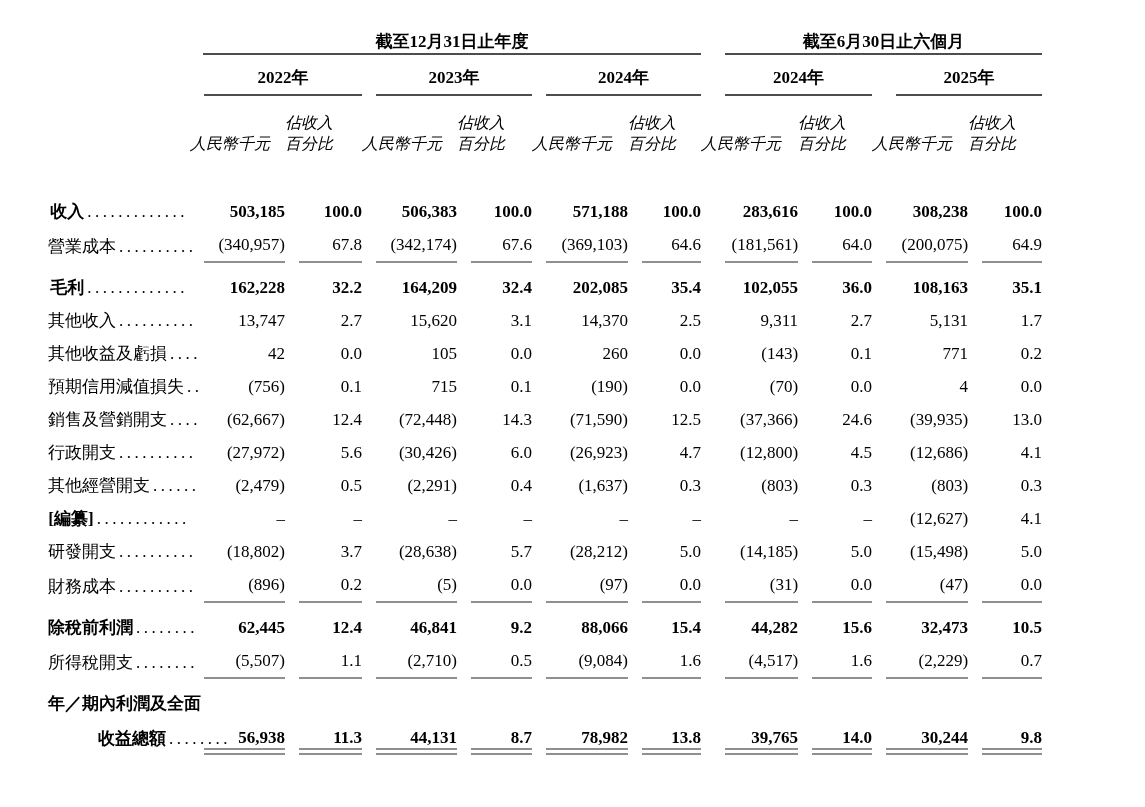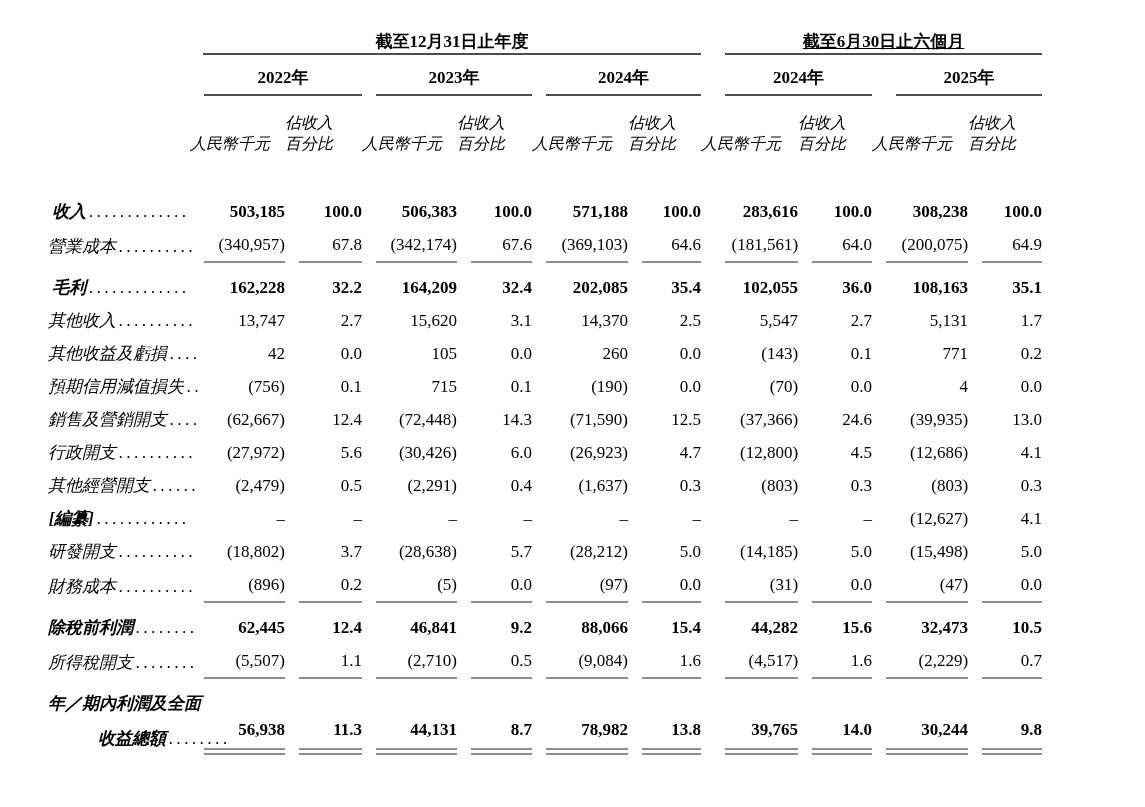--- a/index.html
+++ b/index.html
@@ -12,44 +12,44 @@
   .page { padding:30px 0 0 30px; }
   table { border-collapse:collapse; table-layout:fixed; width:1012px; }
   th,td { padding:0; font-weight:normal; vertical-align:bottom; }
 
   
   .sec {
     font-weight:bold; font-size:17px; text-align:center;
     border-bottom:2px solid var(--header-rule,#4d4d4d);
   }
   .m-annual { margin-left:13px; }
-  .m-interim { margin-left:24px;text-decoration:underline; }
+  .m-interim { margin-left:24px; }
   .yr {
     font-weight:bold; font-size:17px; text-align:center;
     padding:11px 0 5px; border-bottom:2px solid var(--header-rule,#4d4d4d);
     margin-left:14px;
   }
   .m-y4,.m-y5 { margin-left:24px; }
   .subhead {
     font-style:italic; font-size:16px; text-align:left;
     padding:16px 0 4px; line-height:21px;
   }
   .note { font-style:italic; font-size:16px; text-align:center; padding:4px 0 10px; margin-left:24px; }
 
   
   tbody { font-size:17px; }
   .cell { line-height:20px; padding:7px 0 6px; text-align:right; margin-left:14px; }
-  .lbl { text-align:right; margin-left:0; padding-left:18px; white-space:nowrap;font-style:italic; }
+  .lbl { text-align:center; margin-left:0; padding-left:18px; white-space:nowrap; }
   .two-line .lbl:first-child { padding-bottom:0; }
   .lbl + .lbl { padding-top:4px; padding-left:68px; }
   .dots { letter-spacing:3.5px; padding-left:3px; font-weight:normal; }
   .sec-gap { margin-left:24px; }
 
   tr.rule td .num { border-bottom:2px solid var(--rule,#8f8f8f); }
-  tr.double-rule td .num { border-bottom:7px double var(--rule,#8f8f8f); padding-bottom:8px; }
+  tr.double-rule td .num { border-bottom:7px double var(--rule,#8f8f8f); padding-bottom:0; }
   tr.pre-gap .cell { padding-top:15px; }
   tr.first-gap .cell { padding-top:44px; }
   tr.bold .cell { font-weight:bold; }
   tr.bold-label .lbl { font-weight:bold; }
 </style>
 </head>
 <body style="background: rgb(255, 255, 255); color: rgb(0, 0, 0);">
 
 <div class="page">
   <table>
@@ -250,21 +250,21 @@
           <td>
             <div class="cell num">3.1</div>
           </td>
           <td>
             <div class="cell num">14,370</div>
           </td>
           <td>
             <div class="cell num">2.5</div>
           </td>
           <td>
-            <div class="cell num sec-gap">5,547</div>
+            <div class="cell num sec-gap">9,311</div>
           </td>
           <td>
             <div class="cell num">2.7</div>
           </td>
           <td>
             <div class="cell num">5,131</div>
           </td>
           <td>
             <div class="cell num">1.7</div>
           </td>

